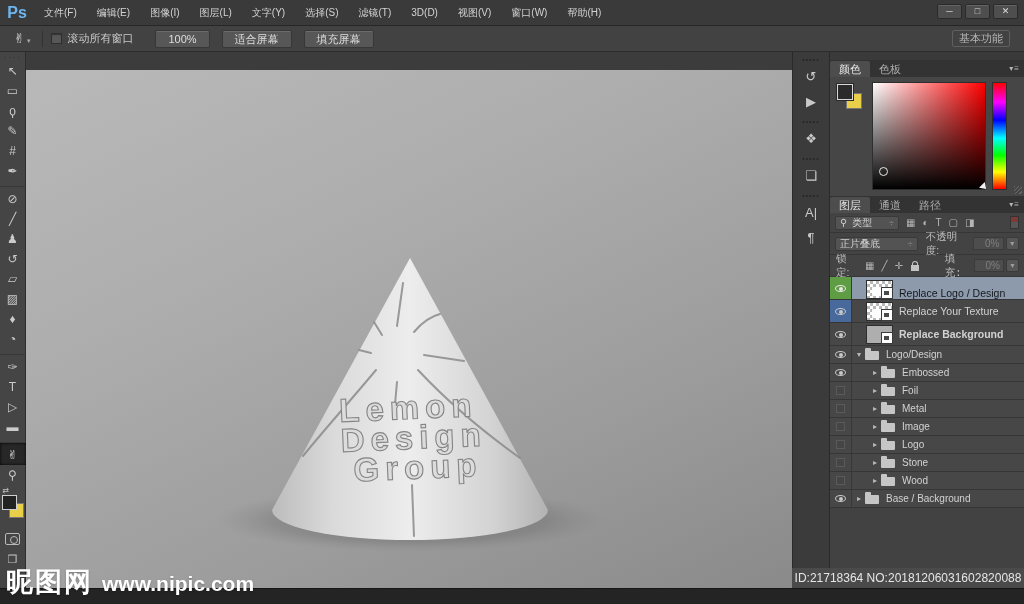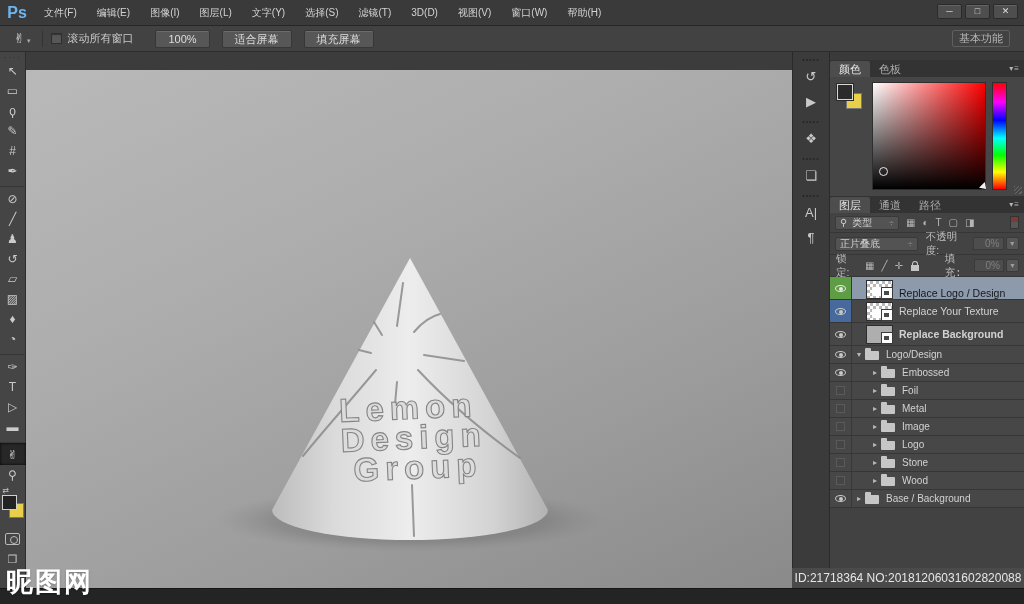--- a/index.html
+++ b/index.html
@@ -516,16 +516,17 @@
             </div>
           </div>
         </div>
     </div>
   </div>
 
   <div class="statusbar"></div>
 
   <div class="wm">
     <span class="wm-cn">昵图网</span>
+    <span class="wm-url">www.nipic.com</span>
   </div>
   <div class="idbar">ID:21718364 NO:20181206031602820088</div>
 
 </div>
 
 </body></html>

